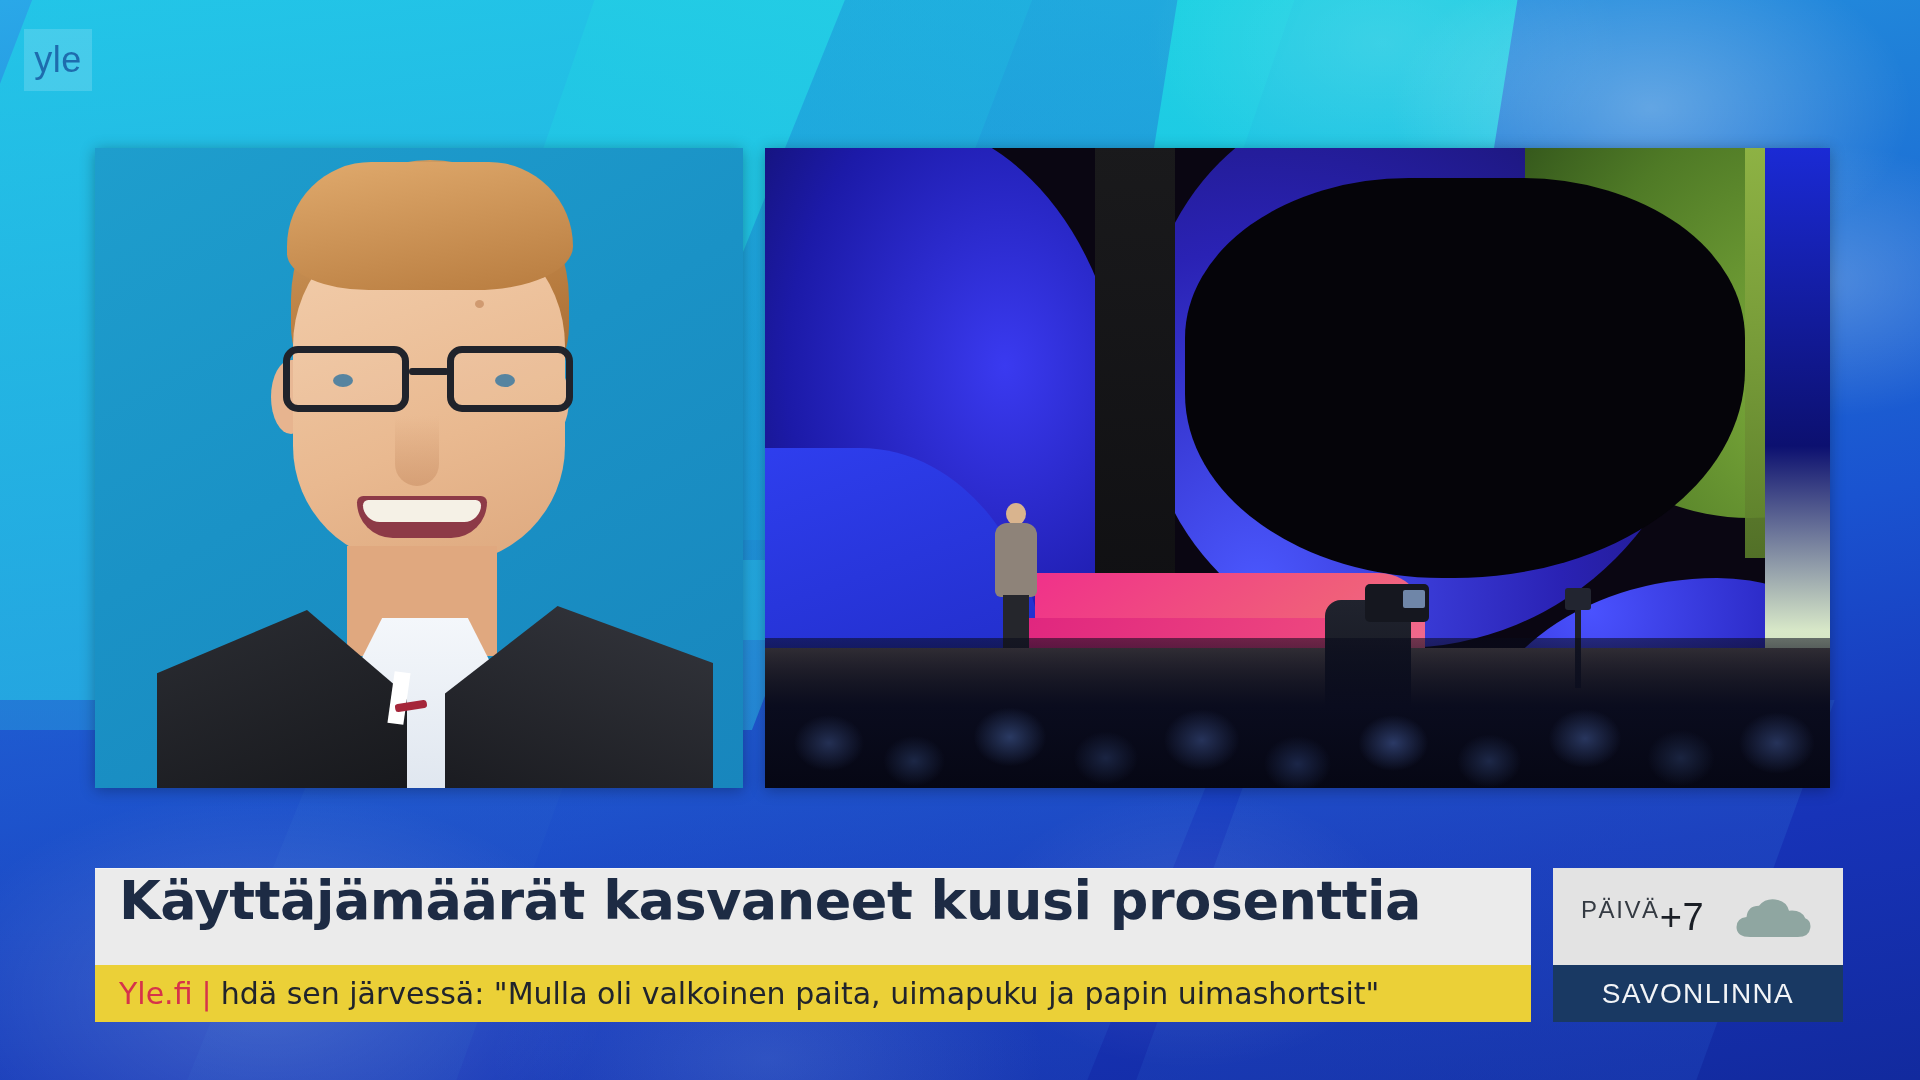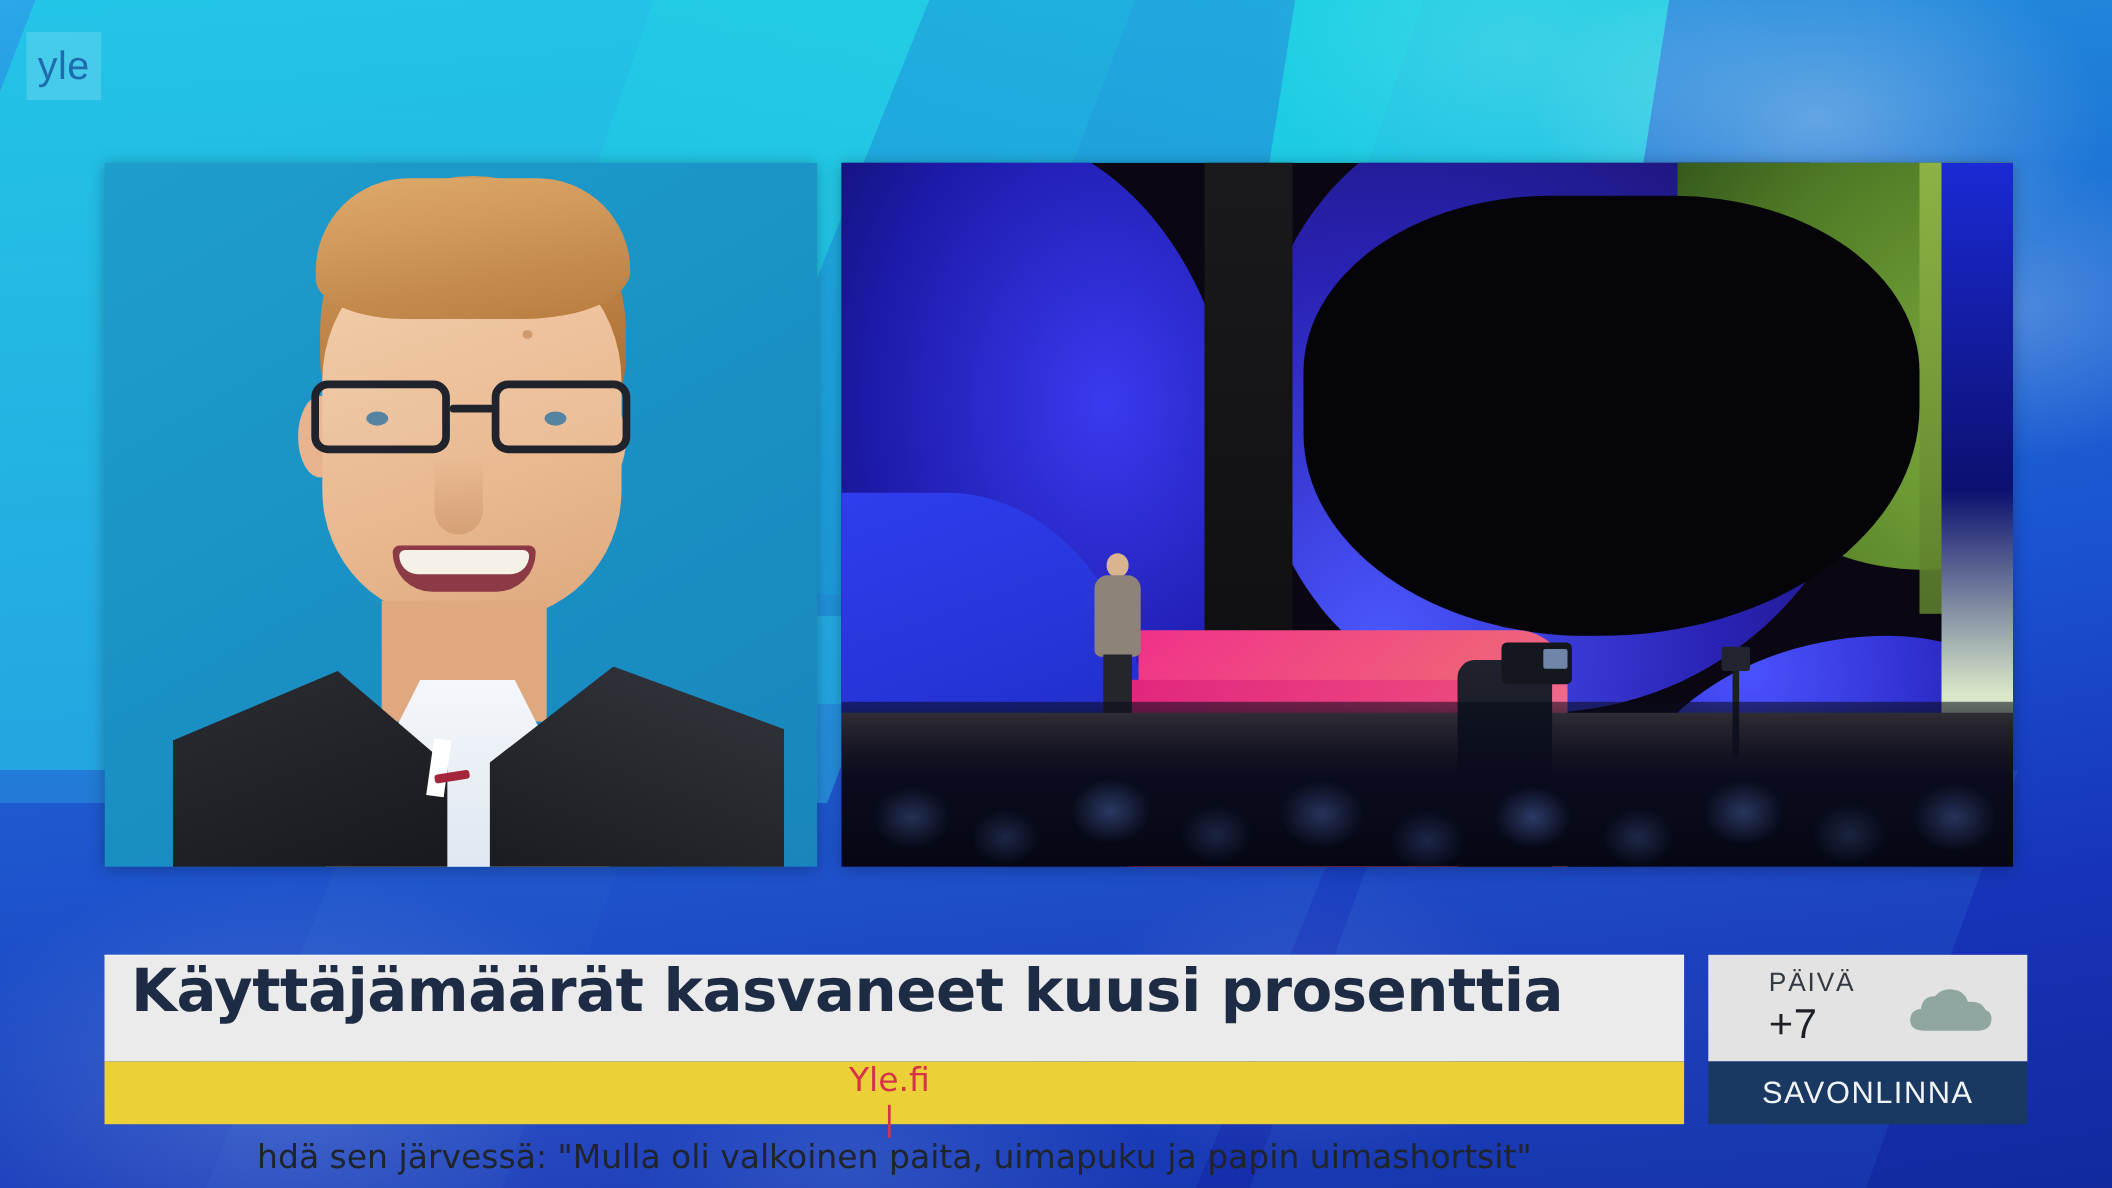--- a/index.html
+++ b/index.html
@@ -296,21 +296,20 @@
     font-size:54px;
     color:#1d2b44;
     letter-spacing:-.5px;
     white-space:nowrap;
   }
   #ticker-bar{
     background:#ebd037;
     height:57px;
     display:flex; align-items:center;
     padding:0 24px;
-    flex-direction:column;
   }
   #ticker-source{
     font-family:"DejaVu Sans", sans-serif;
     font-size:30px; font-weight:400;
     color:#d6334a;
     margin-right:9px;
   }
   #ticker-sep{
     font-family:"DejaVu Sans", sans-serif;
     font-size:30px; color:#d6334a; margin-right:9px;
@@ -323,21 +322,21 @@
 
   
   #weather-widget{
     position:absolute; left:1553px; top:868px; width:290px;
   }
   #weather-top{
     background:#e3e3e3; height:97px;
     display:flex; align-items:center; justify-content:space-between;
     padding:10px 26px 10px 28px;
   }
-  .w-readings{ display:flex; flex-direction:column; line-height:1;margin-left:27px; }
+  .w-readings{ display:flex; line-height:1; }
   #weather-period{
     font-size:24px; color:#343a42; letter-spacing:1.6px;
     margin-bottom:7px;
   }
   #weather-temp{
     font-size:38px; color:#1b1f26; font-weight:400; letter-spacing:.5px;
   }
   #weather-icon{ width:86px; height:52px; display:flex; align-items:center; justify-content:center; }
   #weather-bottom{
     background:#193963; height:57px;

